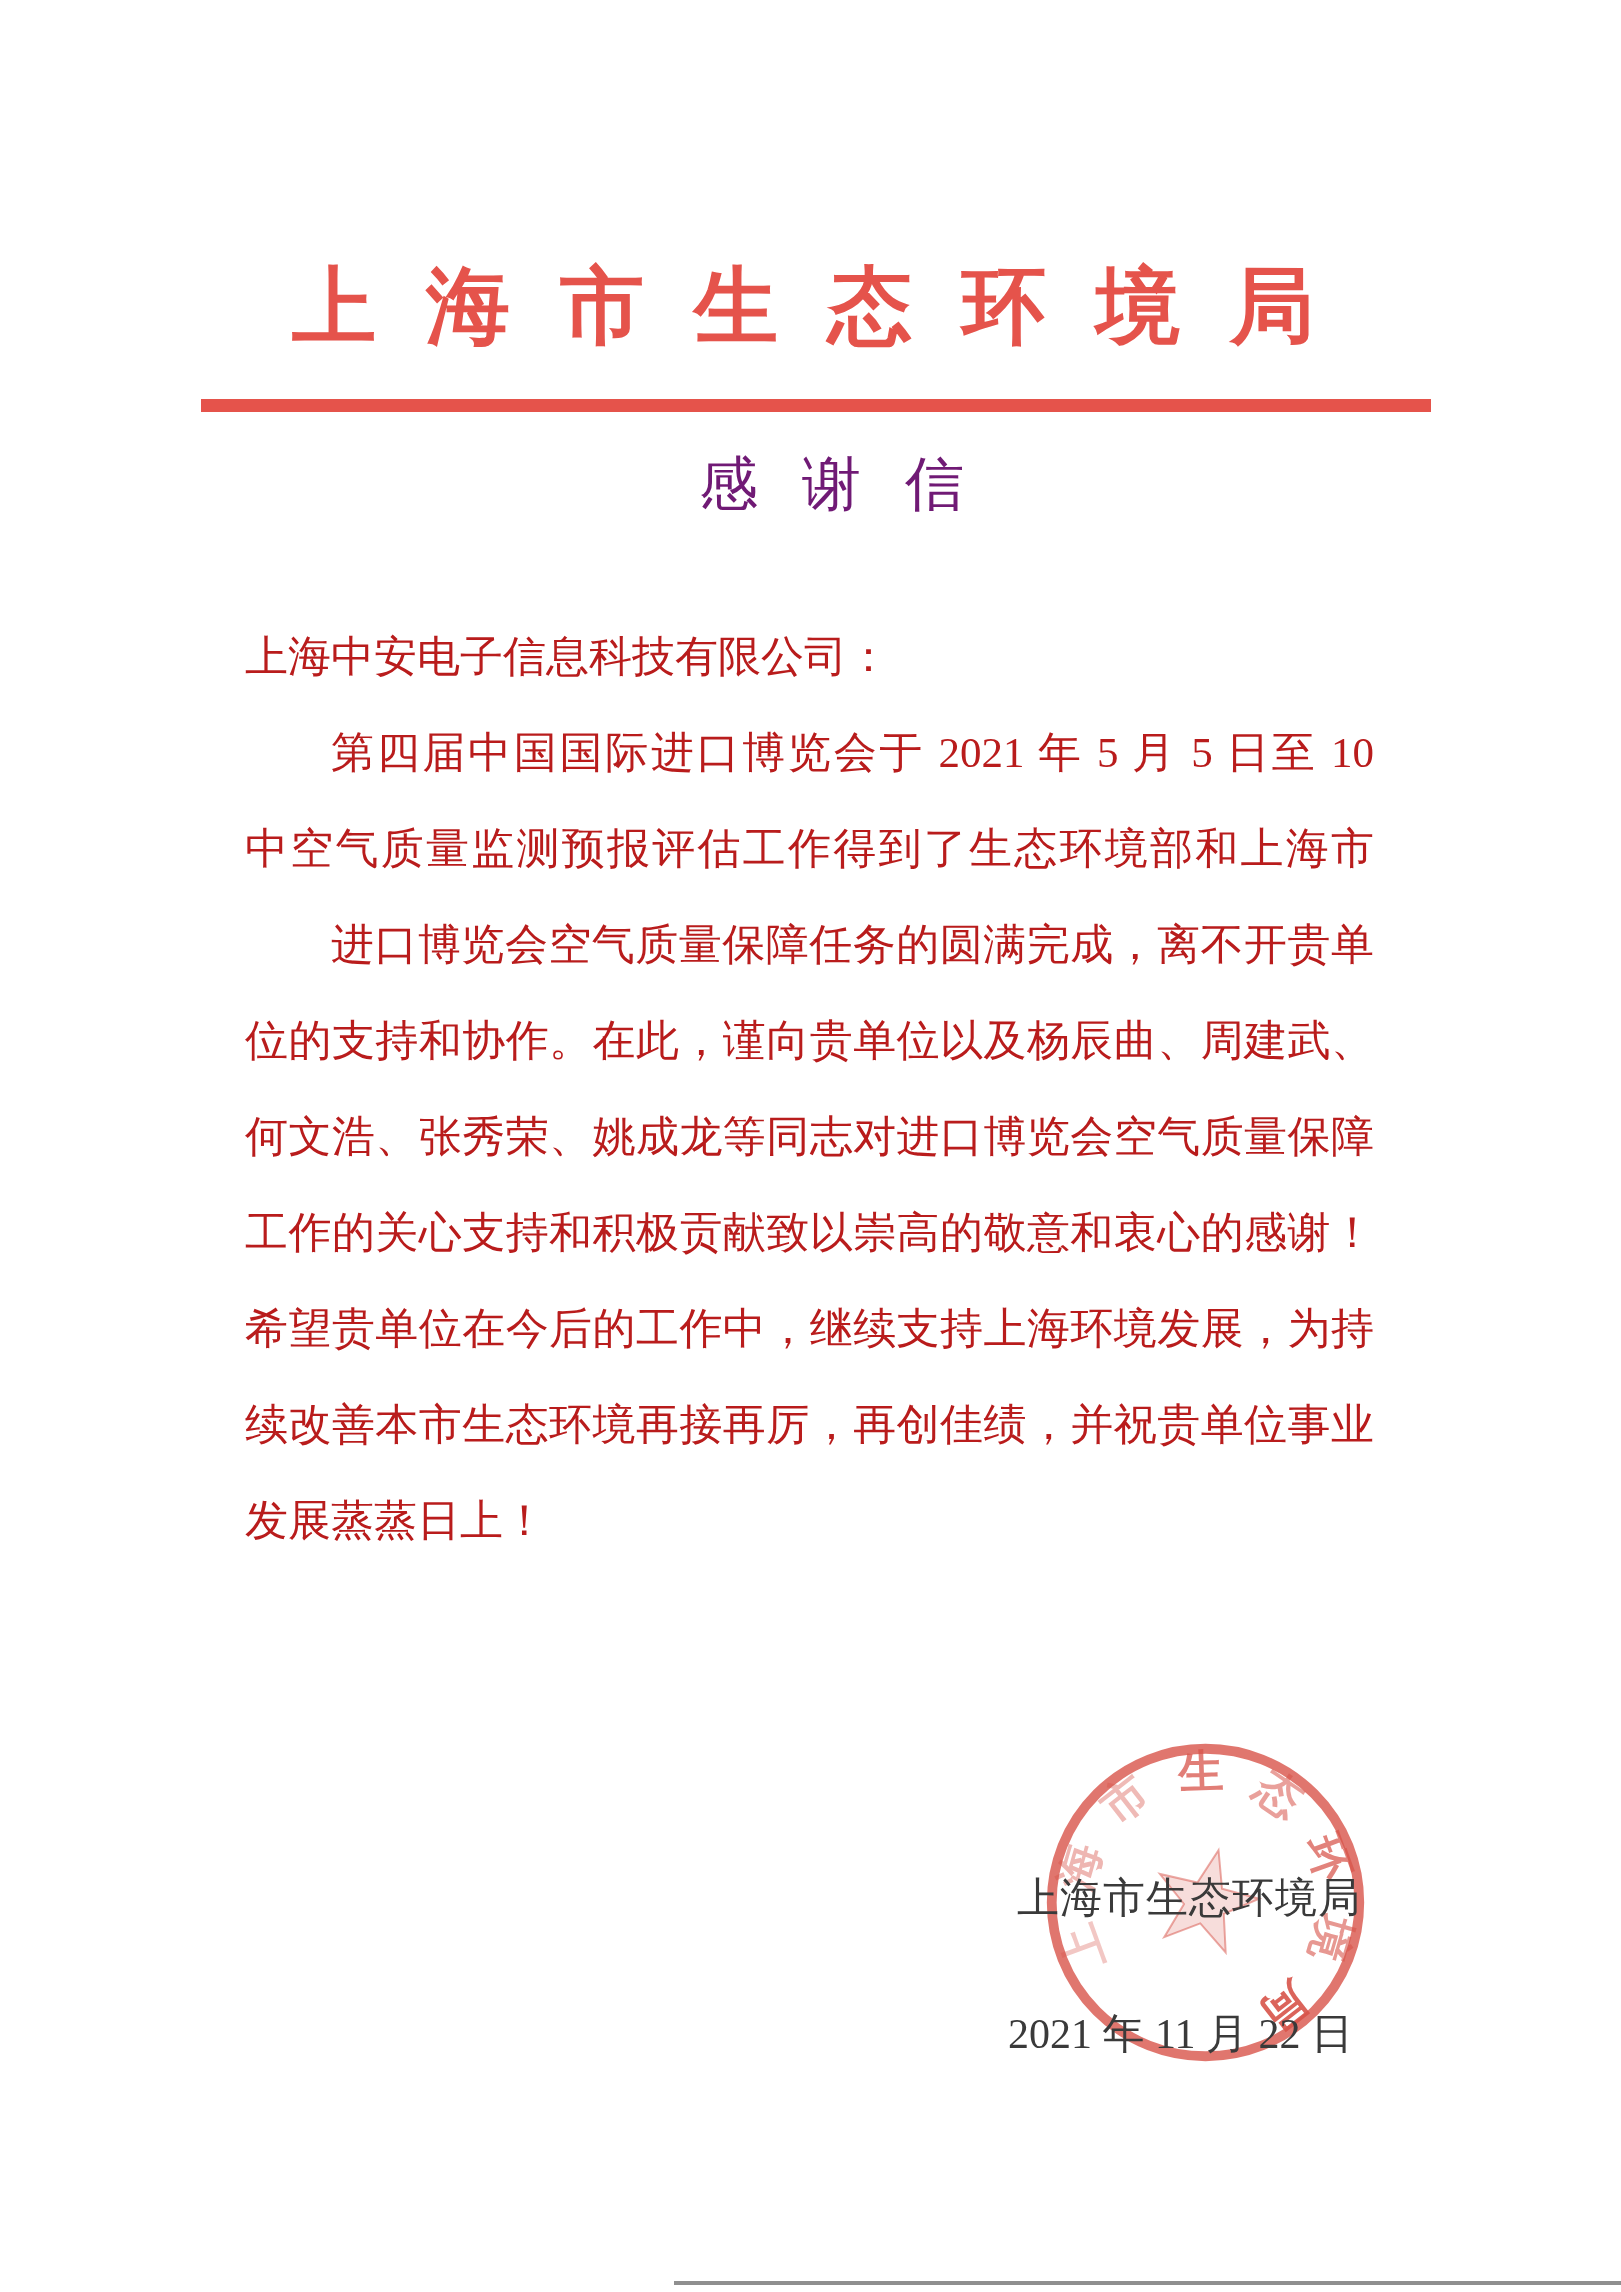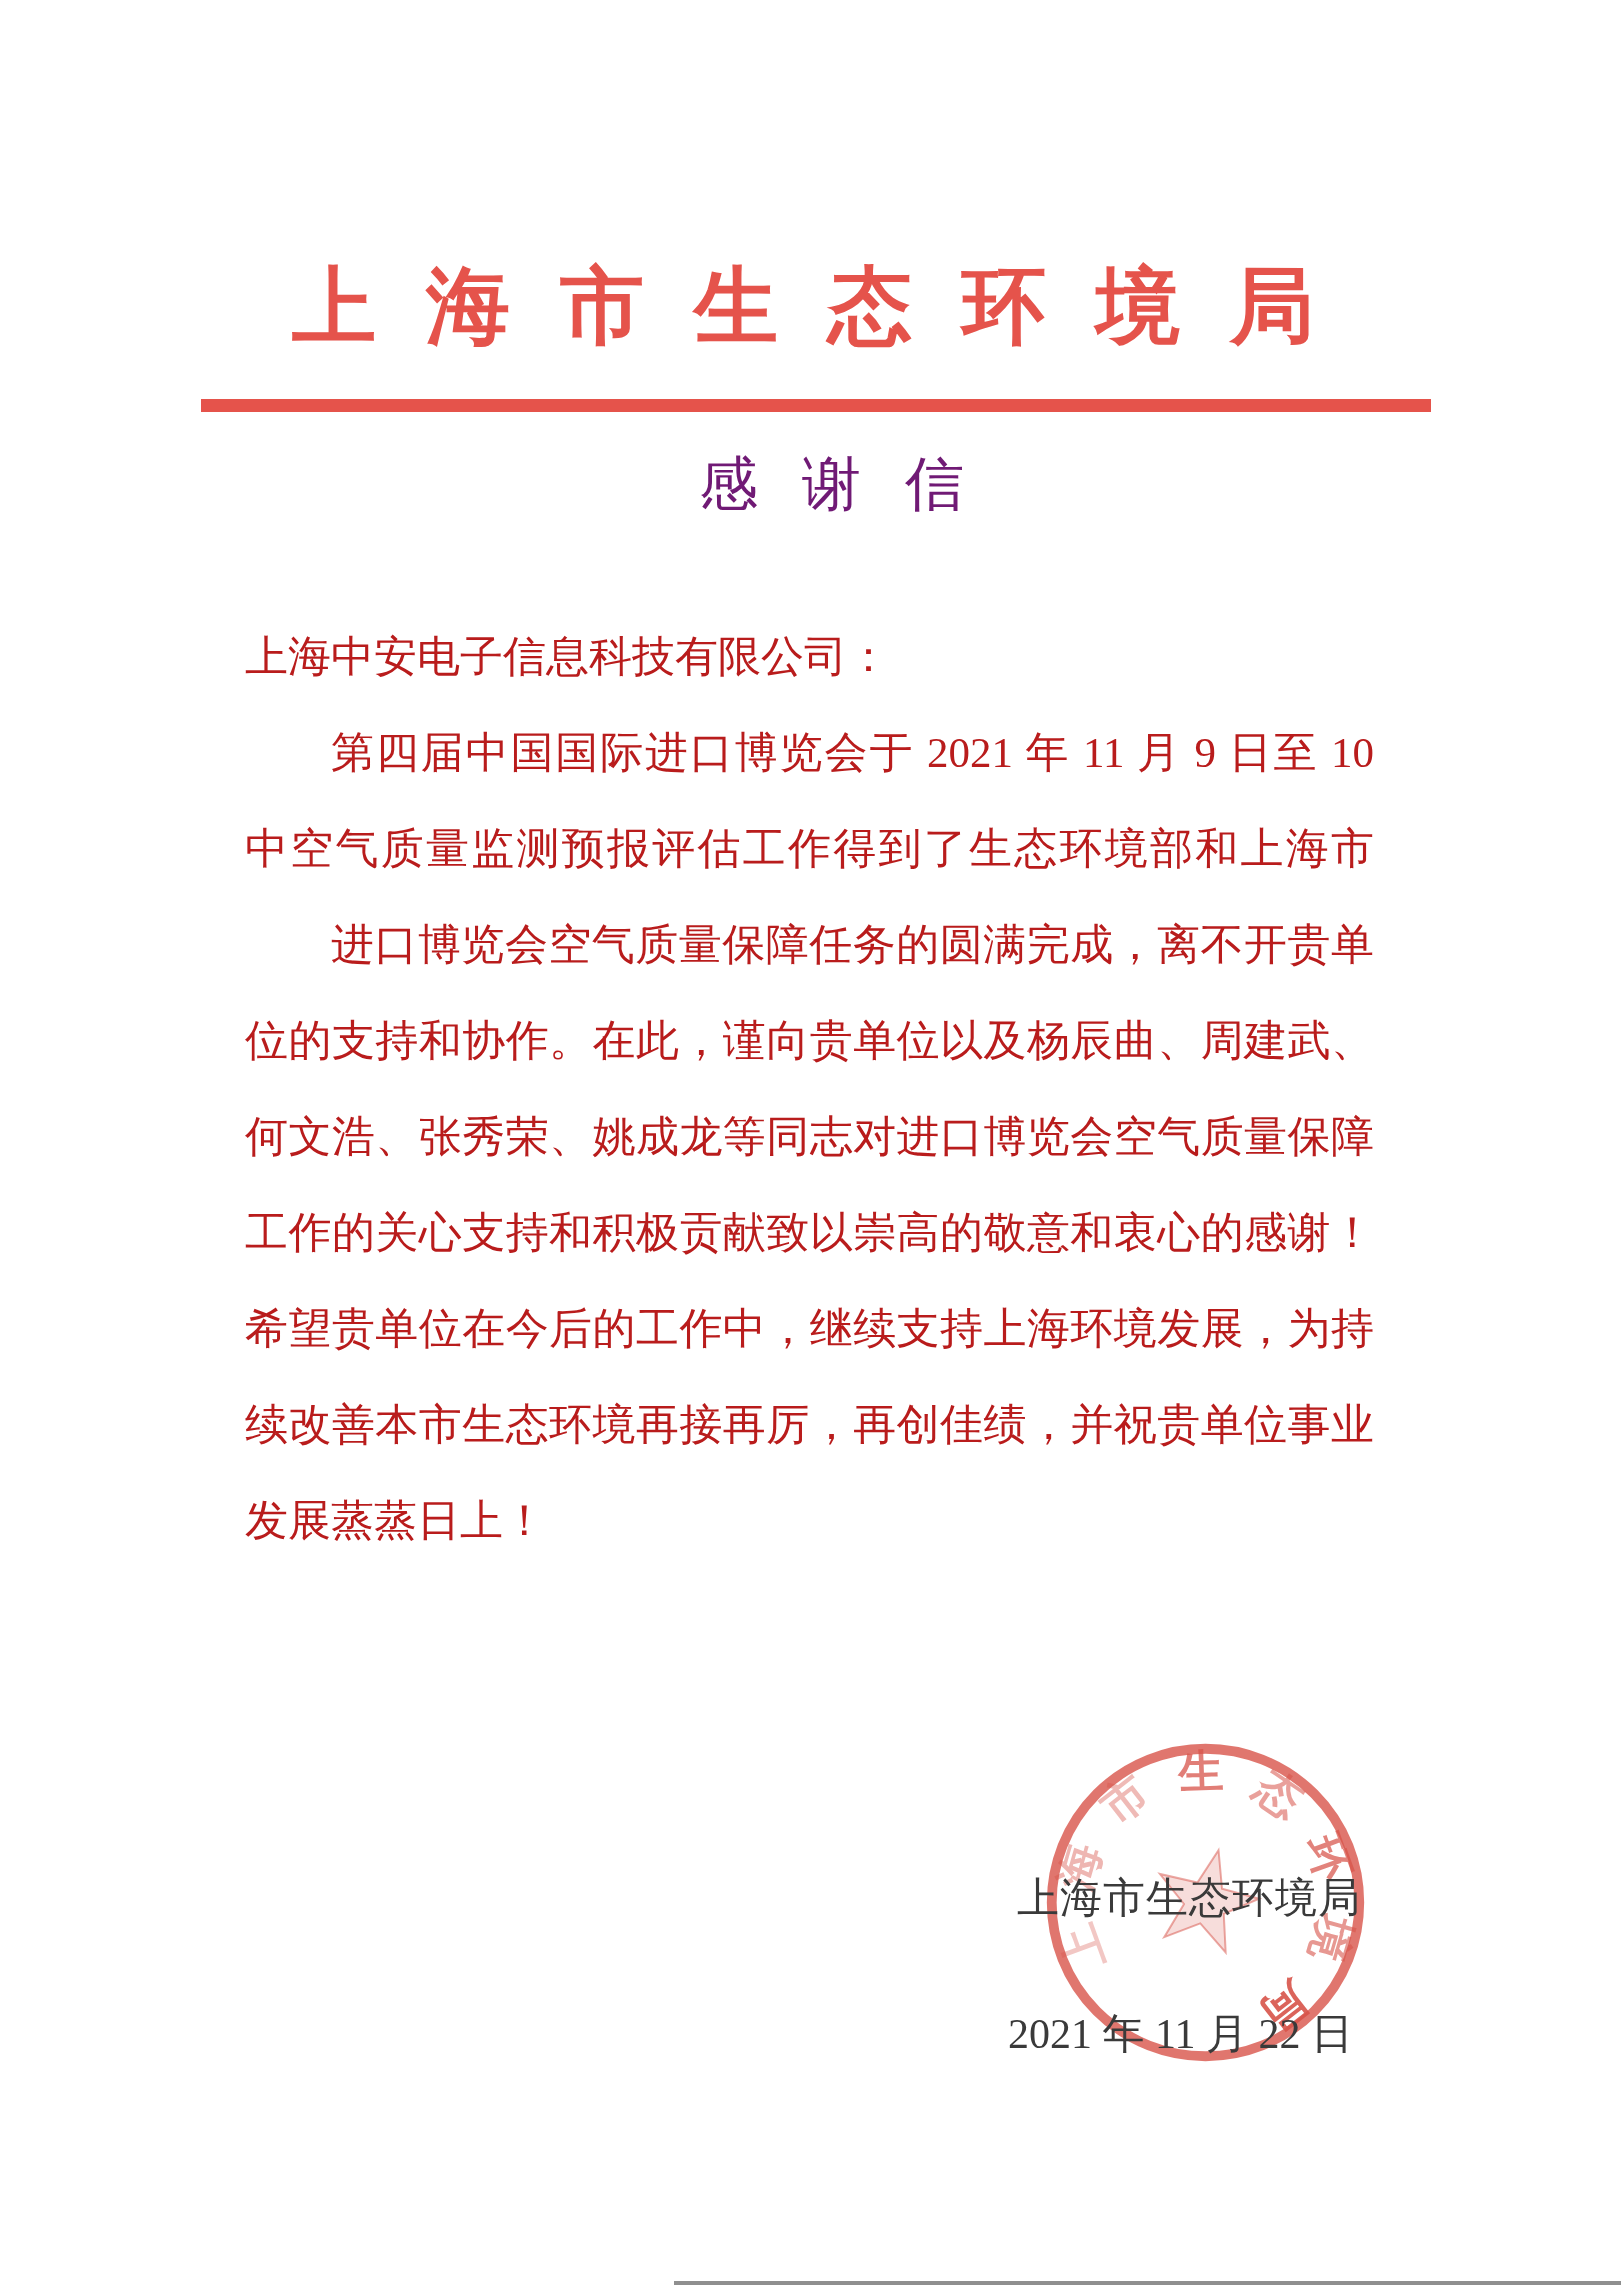--- a/index.html
+++ b/index.html
@@ -78,21 +78,21 @@
 <div class="page">
 
   <div class="agency-header">上海市生态环境局</div>
 
   <div class="red-rule"></div>
 
   <div class="doc-title">感谢信</div>
 
   <div class="body-block">
     <div class="line">上海中安电子信息科技有限公司：</div>
-    <div class="line fill indent">第四届中国国际进口博览会于 2021 年 11 月 9 日至 10</div>
+    <div class="line fill indent">第四届中国国际进口博览会于 2021 年 5 月 5 日至 10</div>
     <div class="line fill">中空气质量监测预报评估工作得到了生态环境部和上海市</div>
     <div class="line fill indent">进口博览会空气质量保障任务的圆满完成，离不开贵单</div>
     <div class="line fill">位的支持和协作。在此，谨向贵单位以及杨辰曲、周建武、</div>
     <div class="line fill">何文浩、张秀荣、姚成龙等同志对进口博览会空气质量保障</div>
     <div class="line fill">工作的关心支持和积极贡献致以崇高的敬意和衷心的感谢！</div>
     <div class="line fill">希望贵单位在今后的工作中，继续支持上海环境发展，为持</div>
     <div class="line fill">续改善本市生态环境再接再厉，再创佳绩，并祝贵单位事业</div>
     <div class="line">发展蒸蒸日上！</div>
   </div>
 

